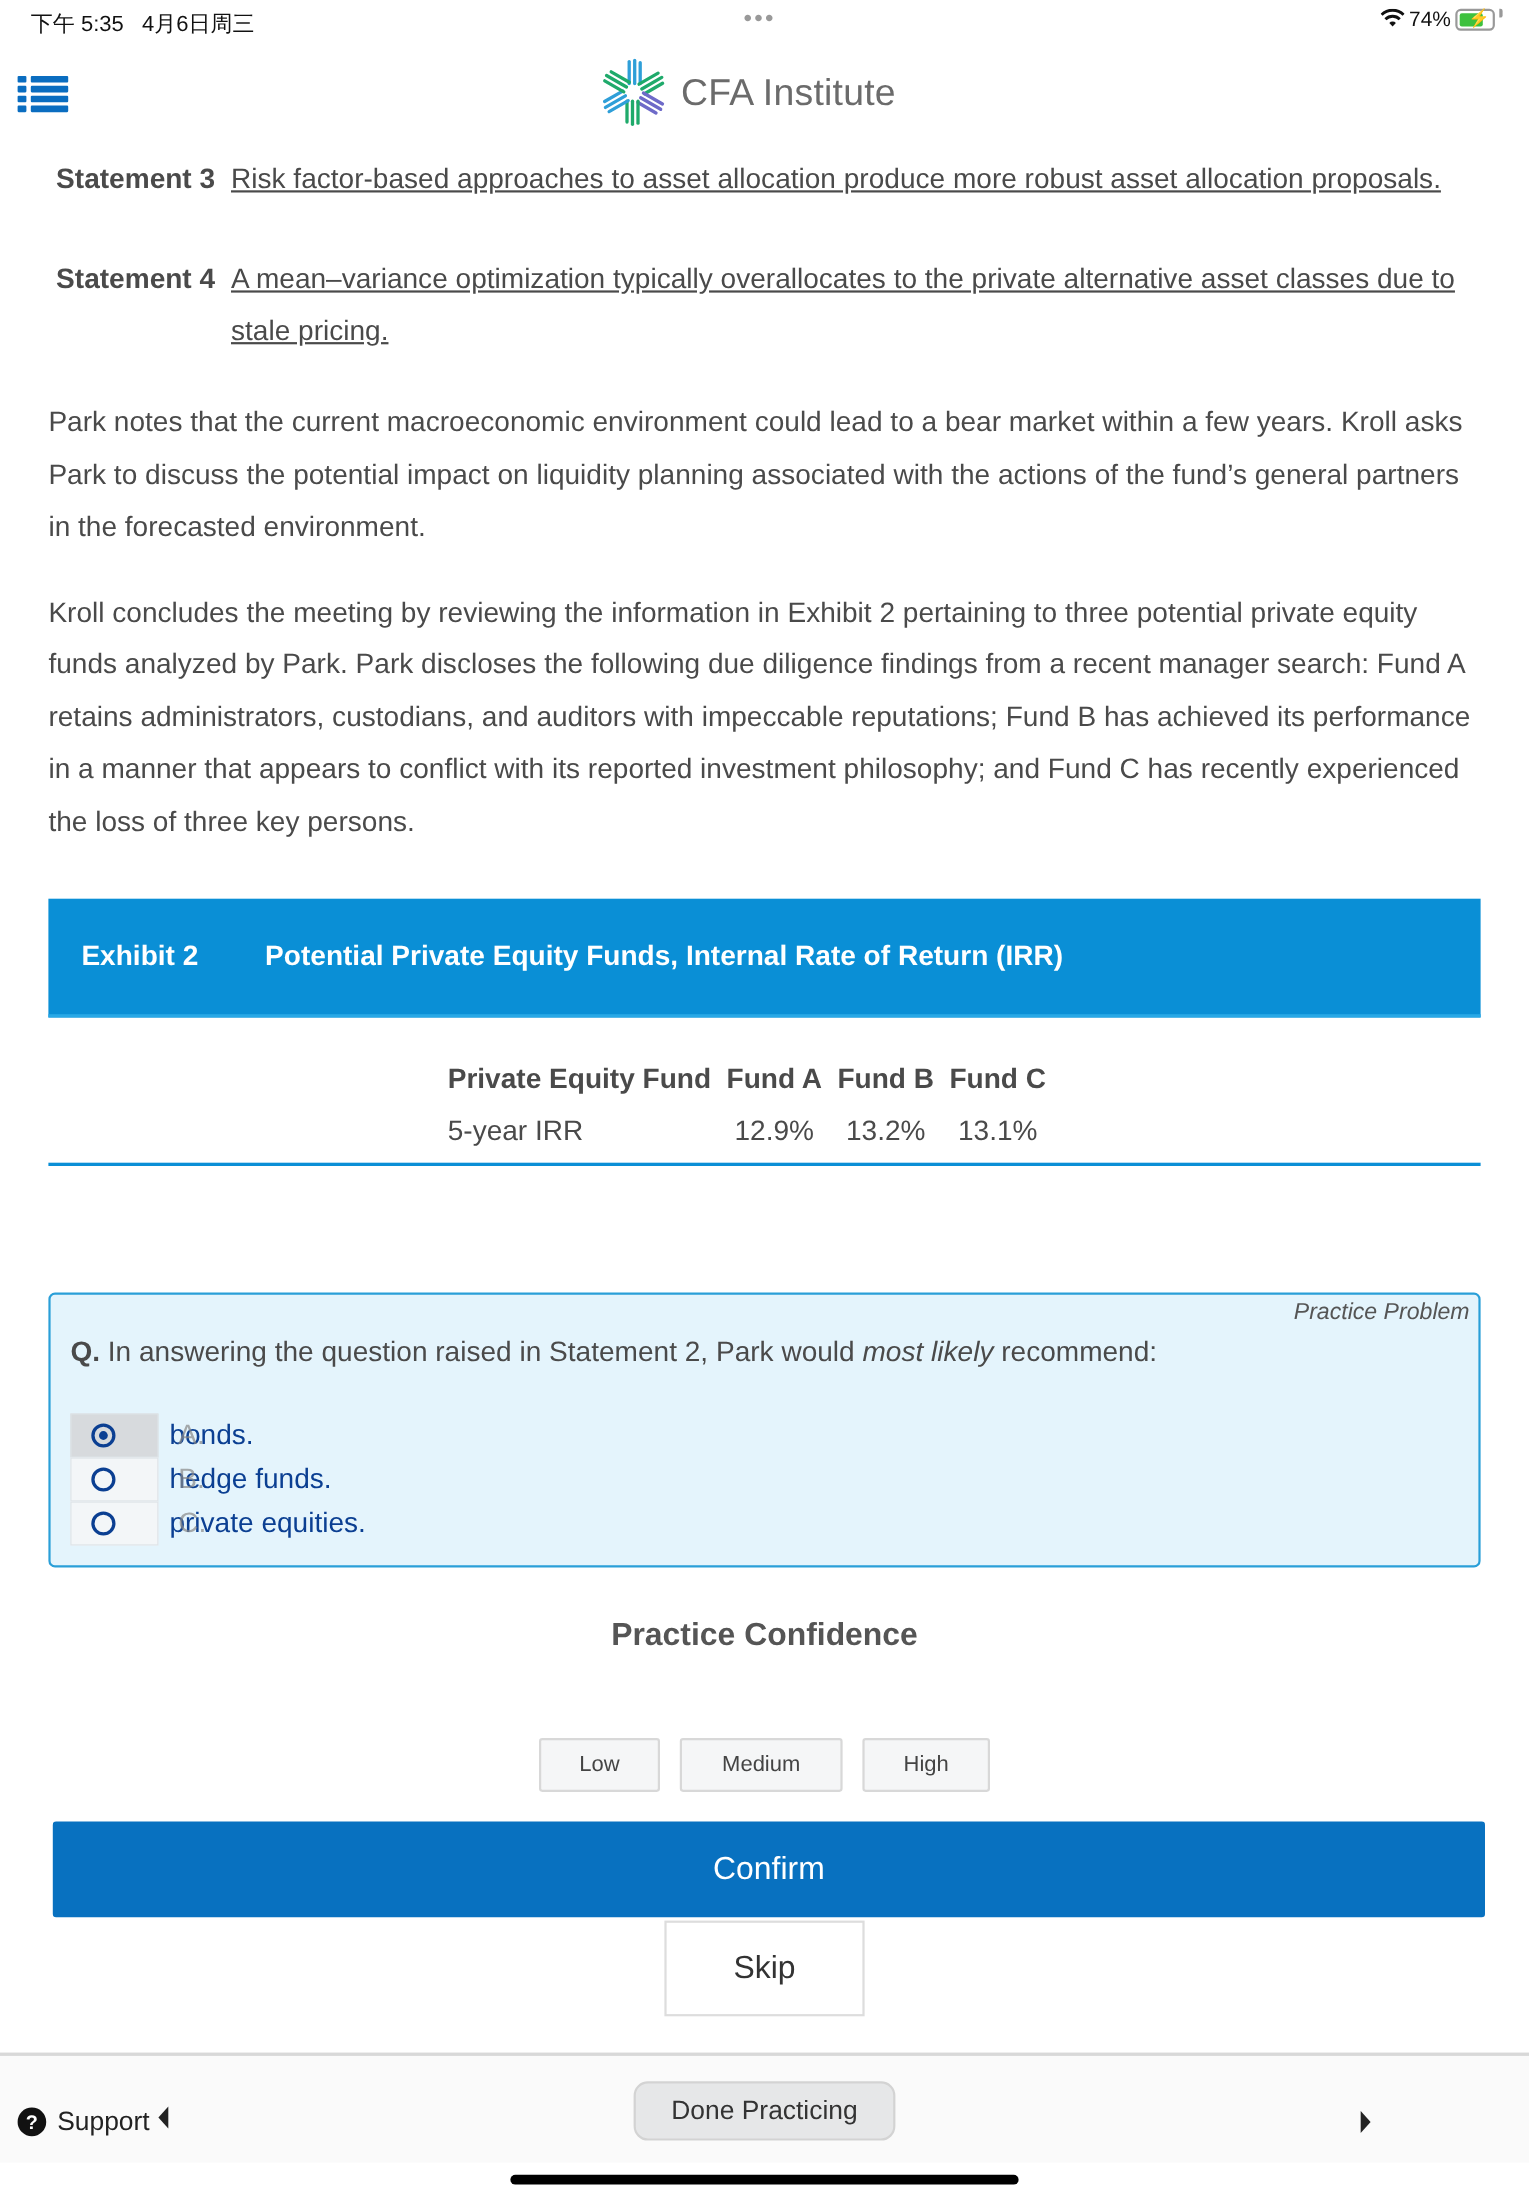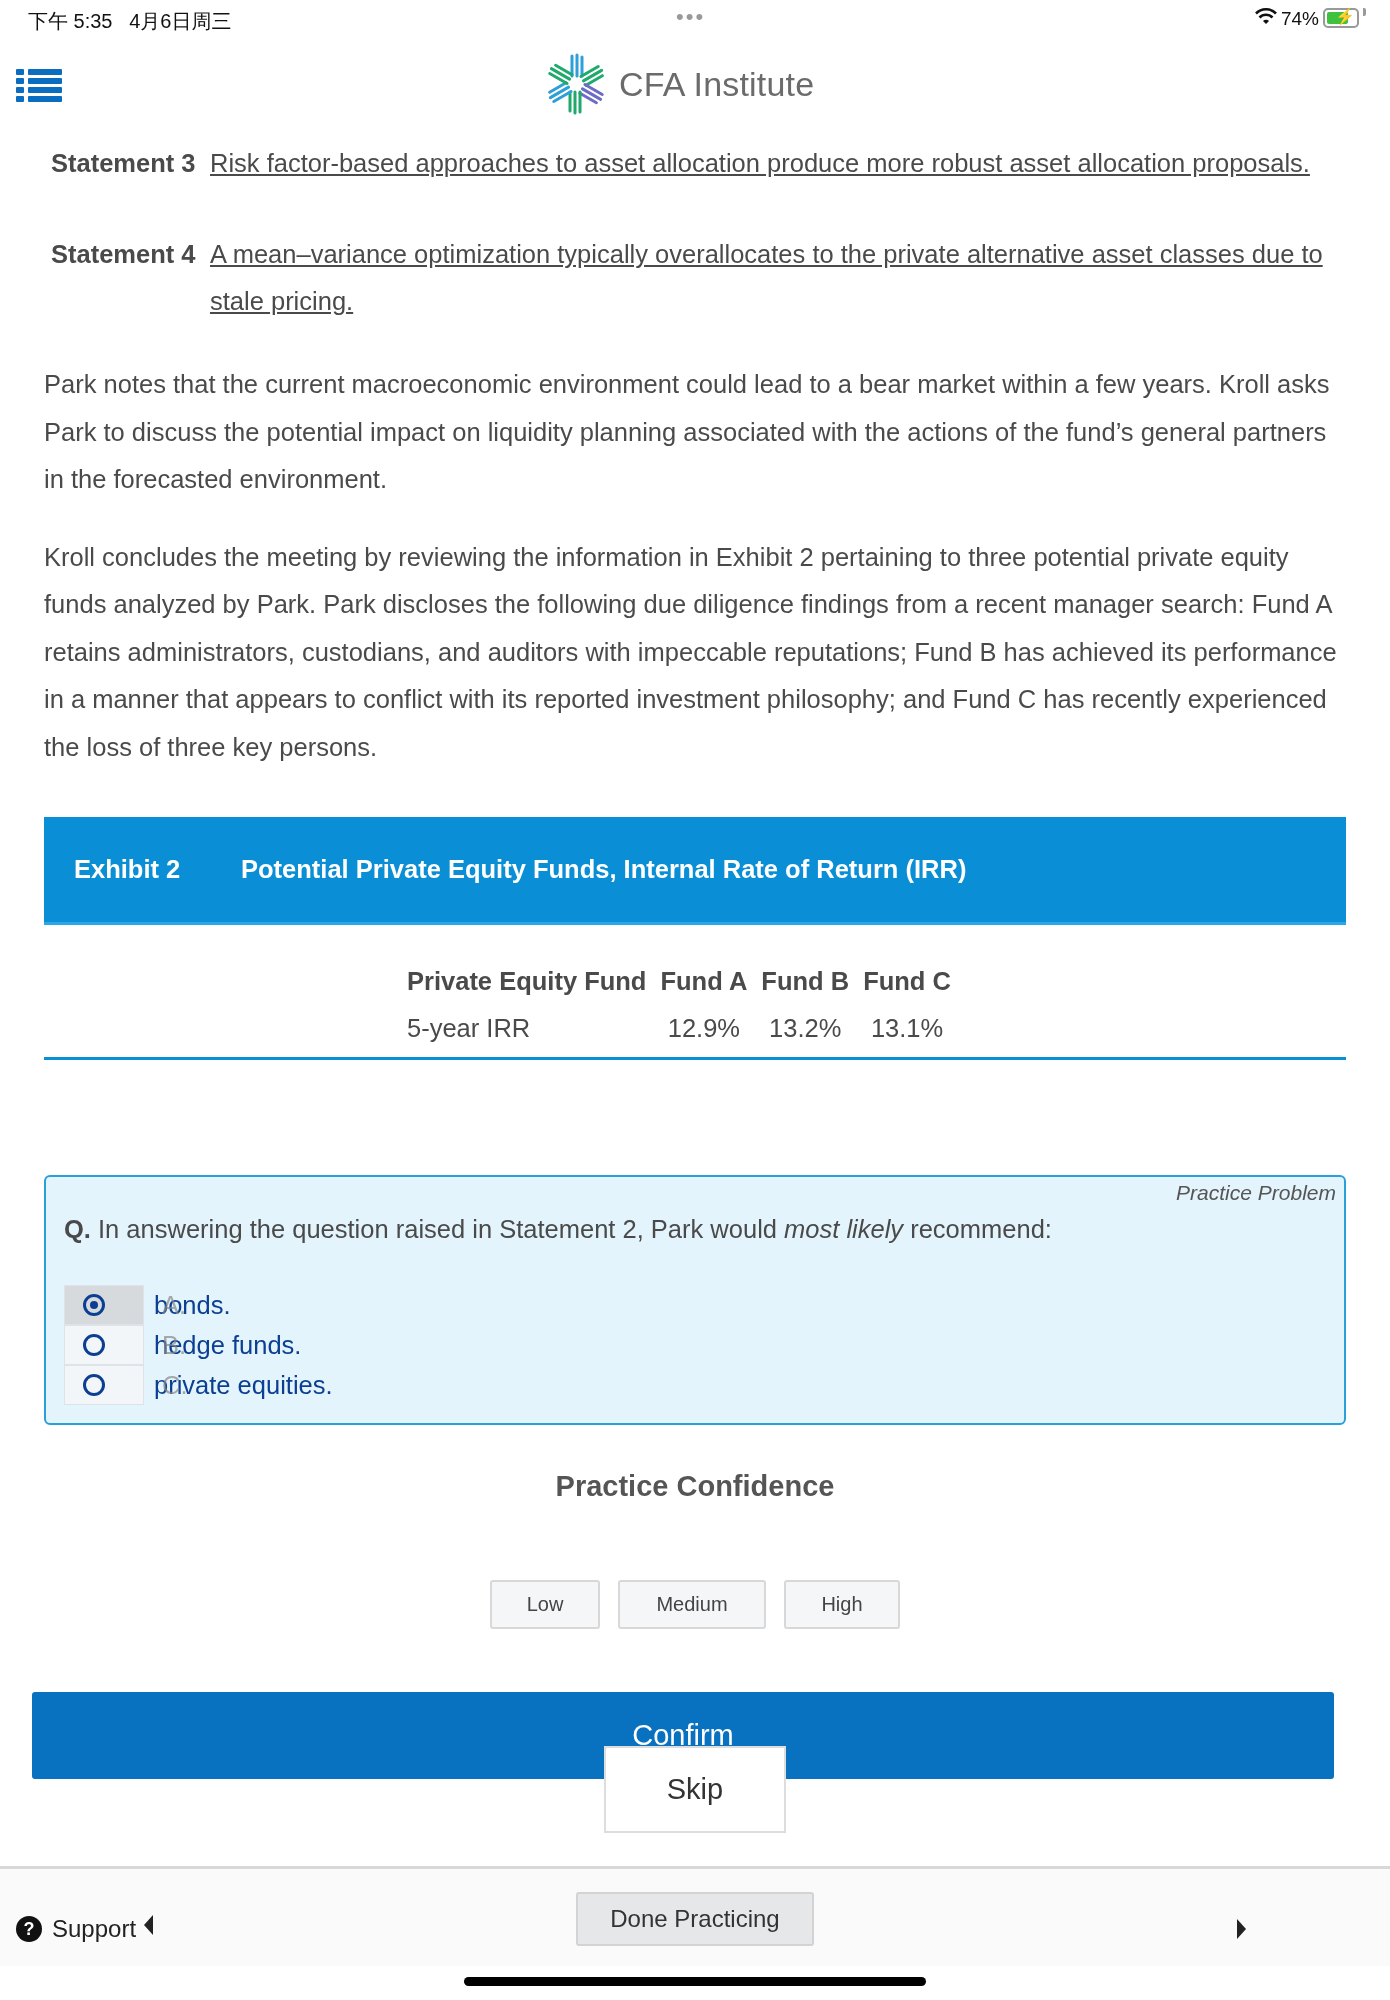--- a/index.html
+++ b/index.html
@@ -57,30 +57,30 @@
   .option-letter { position: absolute; left: 8px; top: 0; color: #888; opacity: 0.7; }
 
   
   .confidence-title { position: absolute; top: 1470px; left: 0; width: 1390px; text-align: center; font-size: 29px; font-weight: bold; color: #555; }
   .confidence-buttons { position: absolute; top: 1580px; left: 0; width: 1390px; display: flex; justify-content: center; gap: 18px; padding-left: 0; }
   .conf-btn { height: 49px; border: 2px solid #d8d8d8; background: #f5f6f7; border-radius: 3px; font-size: 20px; color: #444; display: flex; align-items: center; justify-content: center; cursor: pointer; }
   .conf-low { width: 110px; }
   .conf-med { width: 148px; }
   .conf-high { width: 116px; }
 
-  .confirm-btn { position: absolute; top: 1656px; left: 32px; width: 1302px; height: 87px; background: #0871c0; color: #fff; font-size: 29px; border-radius: 3px; display: flex; align-items: center; justify-content: center; cursor: pointer; margin-top: 36px; }
+  .confirm-btn { position: absolute; top: 1656px; left: 48px; width: 1302px; height: 87px; background: #0871c0; color: #fff; font-size: 29px; border-radius: 3px; display: flex; align-items: center; justify-content: center; cursor: pointer; }
   .skip-btn { position: absolute; top: 1746px; left: 604px; width: 182px; height: 87px; background: #fff; border: 2px solid #ddd; font-size: 29px; color: #333; display: flex; align-items: center; justify-content: center; cursor: pointer; }
 
   
   .footer { position: absolute; top: 1866px; left: 0; width: 1390px; height: 100px; background: #fafafa; border-top: 3px solid #d8d8d8; }
   .support { position: absolute; left: 16px; top: 46px; display: flex; align-items: center; gap: 10px; font-size: 24px; color: #222; cursor: pointer; }
   .support-icon { width: 26px; height: 26px; border-radius: 50%; background: #111; color: #fff; font-size: 18px; font-weight: bold; display: flex; align-items: center; justify-content: center; }
   .prev-arrow { position: absolute; left: 144px; top: 46px; width: 0; height: 0; border-top: 10px solid transparent; border-bottom: 10px solid transparent; border-right: 9px solid #222; cursor: pointer; }
   .next-arrow { position: absolute; left: 1237px; top: 50px; width: 0; height: 0; border-top: 10px solid transparent; border-bottom: 10px solid transparent; border-left: 9px solid #222; cursor: pointer; }
-  .done-btn { position: absolute; left: 576px; top: 23px; width: 238px; height: 54px; background: #e6e7e8; border: 2px solid #d3d3d3; border-radius: 3px; font-size: 24px; color: #333; display: flex; align-items: center; justify-content: center; cursor: pointer; }
+  .done-btn { position: absolute; left: 576px; top: 23px; width: 238px; height: 54px; background: #e6e7e8; border: 2px solid #d3d3d3; border-radius: 13px; font-size: 24px; color: #333; display: flex; align-items: center; justify-content: center; cursor: pointer; }
   .home-indicator { position: absolute; top: 1977px; left: 464px; width: 462px; height: 9px; background: #000; border-radius: 5px; }
 </style>
 </head>
 <body>
 
 <div class="status-bar">
   <div class="status-time">
     <span>下午 5:35</span>&nbsp;&nbsp;
     <span>4月6日周三</span>
   </div>

